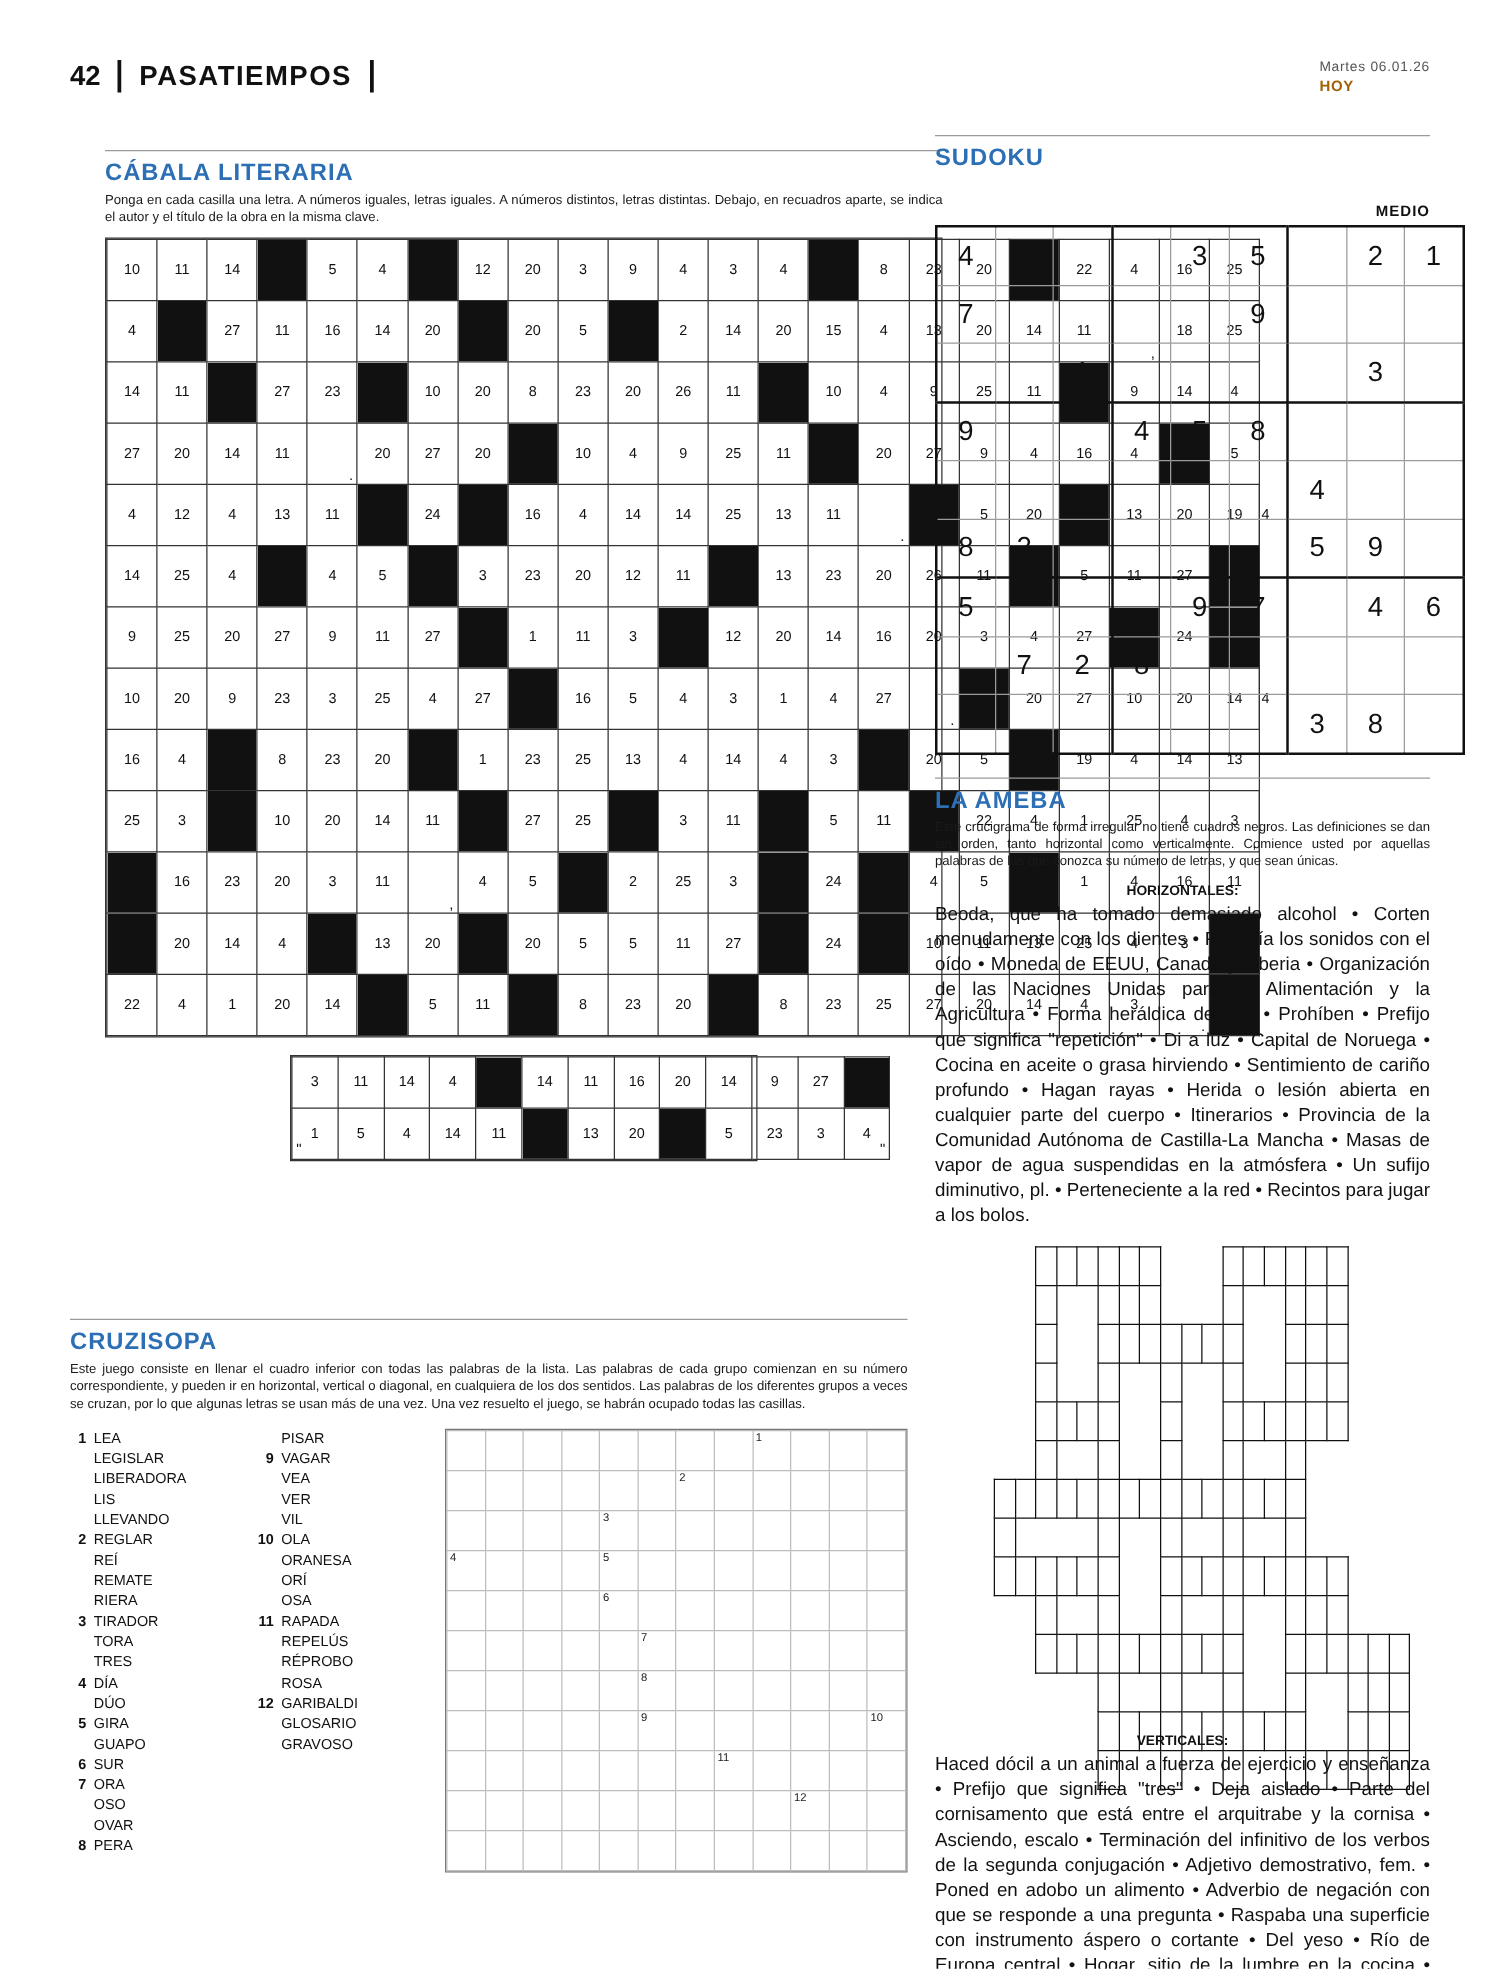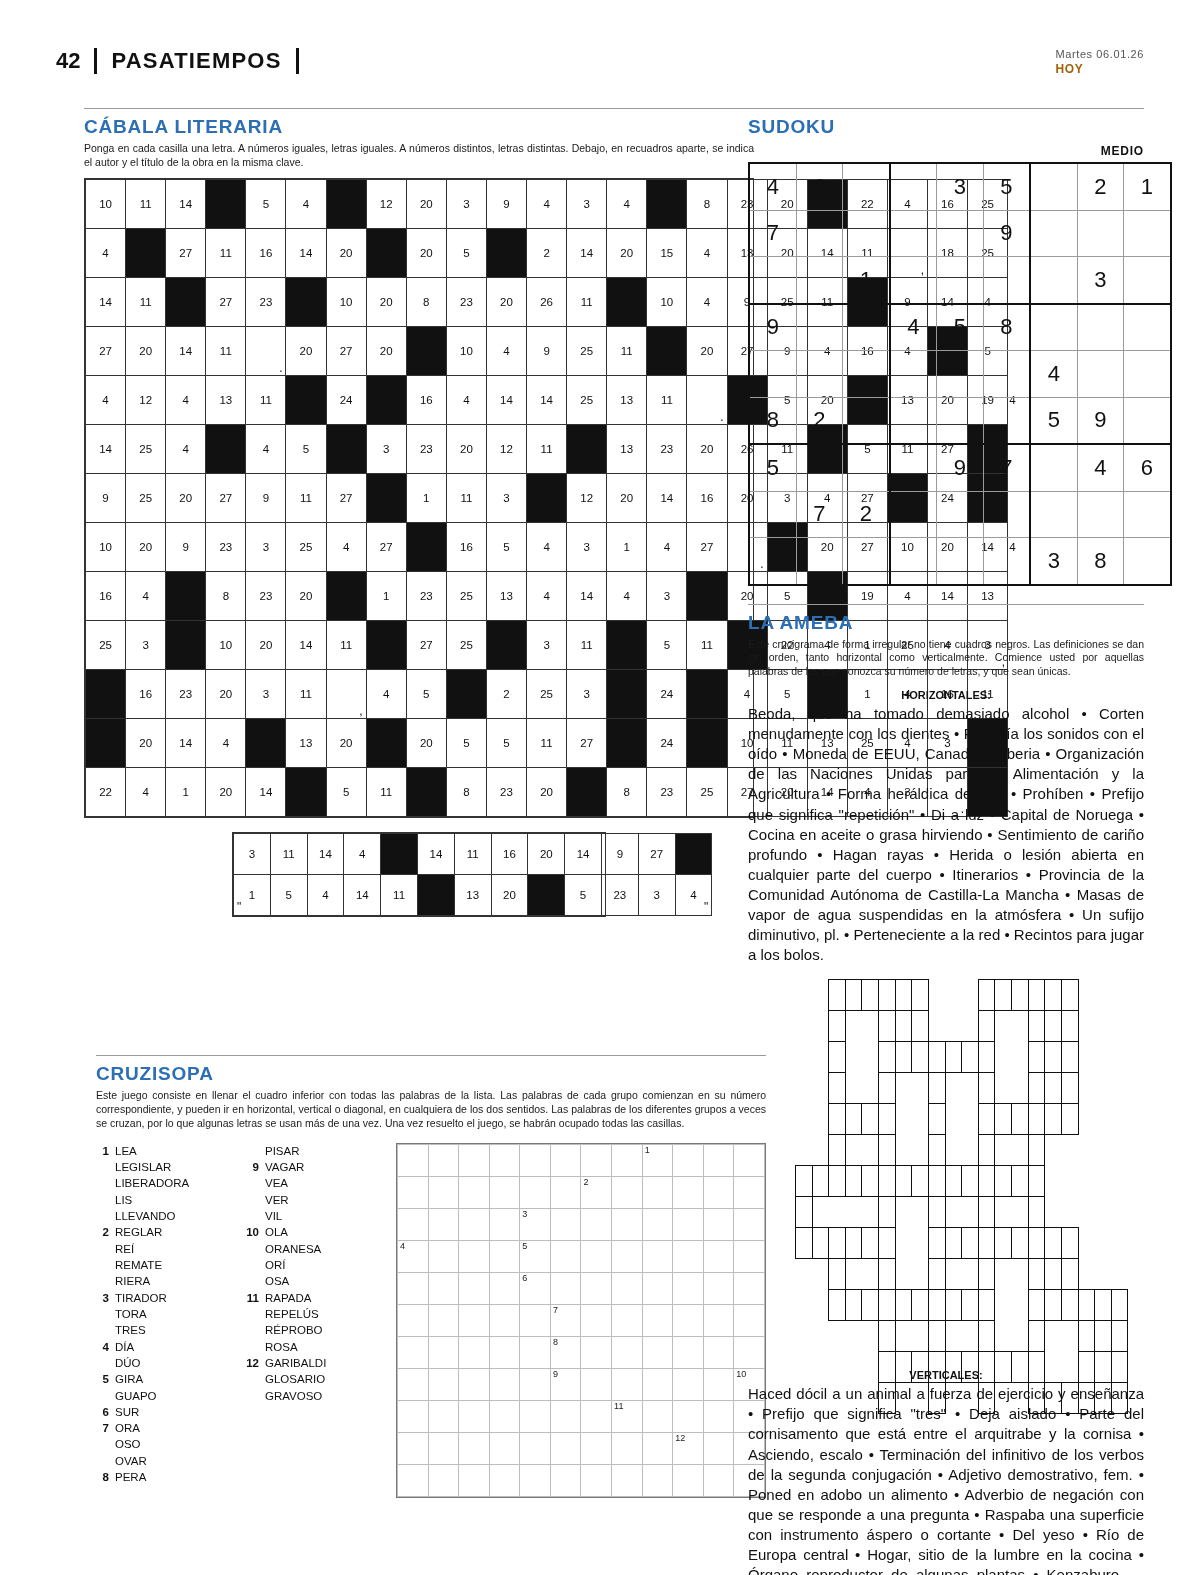--- a/index.html
+++ b/index.html
@@ -16,21 +16,21 @@
   
   .masthead{position:absolute;left:56px;top:48px;display:flex;align-items:center;gap:14px;}
   .pagenum{font-size:22px;font-weight:bold;letter-spacing:0px;color:#111;}
   .vbar{width:3px;height:26px;background:#111;}
   .section-name{font-size:22px;font-weight:bold;letter-spacing:1.2px;color:#111;}
   .hdr-right{position:absolute;right:56px;top:48px;text-align:left;line-height:1.25;}
   .hdr-date{font-size:11px;color:#555;letter-spacing:.6px;}
   .hdr-brand{font-size:12px;font-weight:bold;color:#a16207;letter-spacing:.6px;}
 
   
-  .col-left{position:absolute;left:56px;top:108px;width:670px;padding-left:28px;}
+  .col-left{position:absolute;left:56px;top:120px;width:670px;padding-left:28px;}
   .col-right{position:absolute;left:748px;top:108px;width:396px;}
 
   .rule{border-top:1px solid #9a9a9a;margin-bottom:7px;}
   h2.puzzle-title{
     font-size:19px;color:#2c6fb5;margin:0 0 4px 0;letter-spacing:.8px;font-weight:bold;
   }
   .intro{font-size:10.5px;line-height:1.32;color:#1a1a1a;margin:0 0 8px 0;text-align:justify;}
 
   
   .cab-wrap{margin-top:6px;border:1px solid #333;width:668px;}
@@ -48,36 +48,36 @@
   table.cab2{border-collapse:collapse;table-layout:fixed;width:372px;}
   table.cab2 td{
     border:1px solid #333;width:33.8px;height:38px;text-align:center;vertical-align:middle;
     font-size:11.5px;position:relative;
   }
   table.cab2 td.blk{background:#111;}
   table.cab2 td .q{position:absolute;left:3px;bottom:1px;font-size:12px;}
   table.cab2 td .q2{position:absolute;right:3px;bottom:1px;font-size:12px;}
 
   
-  .cruzi{position:absolute;left:56px;top:1055px;width:670px;margin-left:40px;}
+  .cruzi{position:absolute;left:56px;top:1055px;width:670px;}
   .cruzi-body{display:flex;gap:18px;margin-top:12px;}
   .word-cols{display:flex;gap:22px;font-size:11.5px;line-height:1.42;}
   .wcol{min-width:128px;}
   .wline{display:flex;gap:6px;}
   .wnum{width:13px;text-align:right;font-weight:bold;}
   .wtext{white-space:nowrap;}
   .soup{margin-left:4px;border:1px solid #777;}
   table.soup-t{border-collapse:collapse;table-layout:fixed;}
   table.soup-t td{
     border:1px solid #bdbdbd;width:29px;height:29px;position:relative;
   }
   table.soup-t td span{position:absolute;left:2px;top:0px;font-size:9px;color:#222;}
 
   
-  .sud-level{text-align:right;font-size:12px;font-weight:bold;letter-spacing:.8px;margin:6px 0 4px 0;}
+  .sud-level{text-align:right;font-size:12px;font-weight:bold;letter-spacing:.8px;margin:24px 0 4px 0;}
   table.sudoku{border-collapse:collapse;table-layout:fixed;width:392px;margin-top:2px;border:2px solid #111;}
   table.sudoku td{
     width:43.5px;height:43.5px;border:1px solid #9b9b9b;
     text-align:center;vertical-align:middle;font-size:22px;color:#111;
   }
   table.sudoku td.rb{border-right:2px solid #111;}
   table.sudoku td.bb{border-bottom:2px solid #111;}
 
   
   .ameba-head{font-size:11px;font-weight:bold;margin:10px 0 3px 0;text-align:center;}

